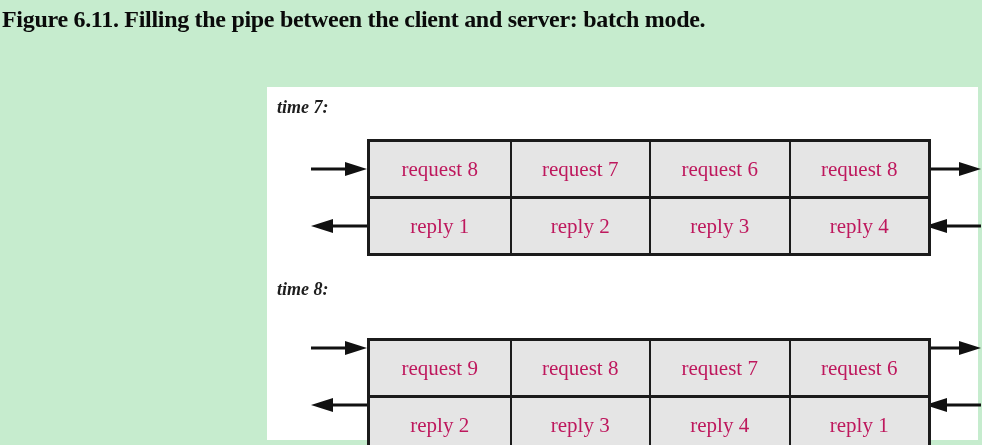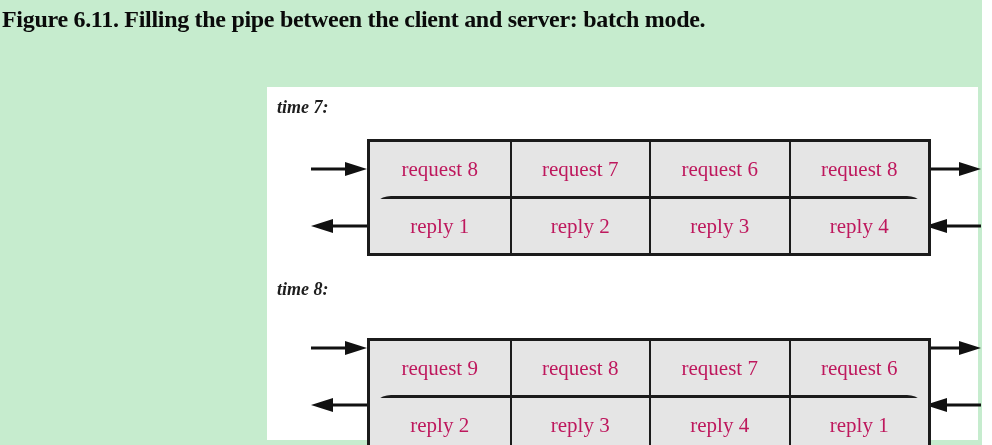--- a/index.html
+++ b/index.html
@@ -54,21 +54,21 @@
     background: var(--cell-fill);
     box-sizing: content-box;
   }
   .pipe.p1 { top: 52px; }
   .pipe.p2 { top: 231px; margin-top: 20px; }
   .pipe-row {
     display: grid;
     grid-template-columns: repeat(4, 1fr);
     height: 54px;
   }
-  .pipe-row + .pipe-row { border-top: 3px solid var(--line); border-radius: 21px; }
+  .pipe-row + .pipe-row { border-top: 3px solid var(--line); }
   .cell {
     display: flex;
     align-items: center;
     justify-content: center;
     border-left: 2px solid var(--line);
     font-size: 21px;
     color: #be185d;
     background: var(--cell-fill);
     overflow: hidden;
   }

